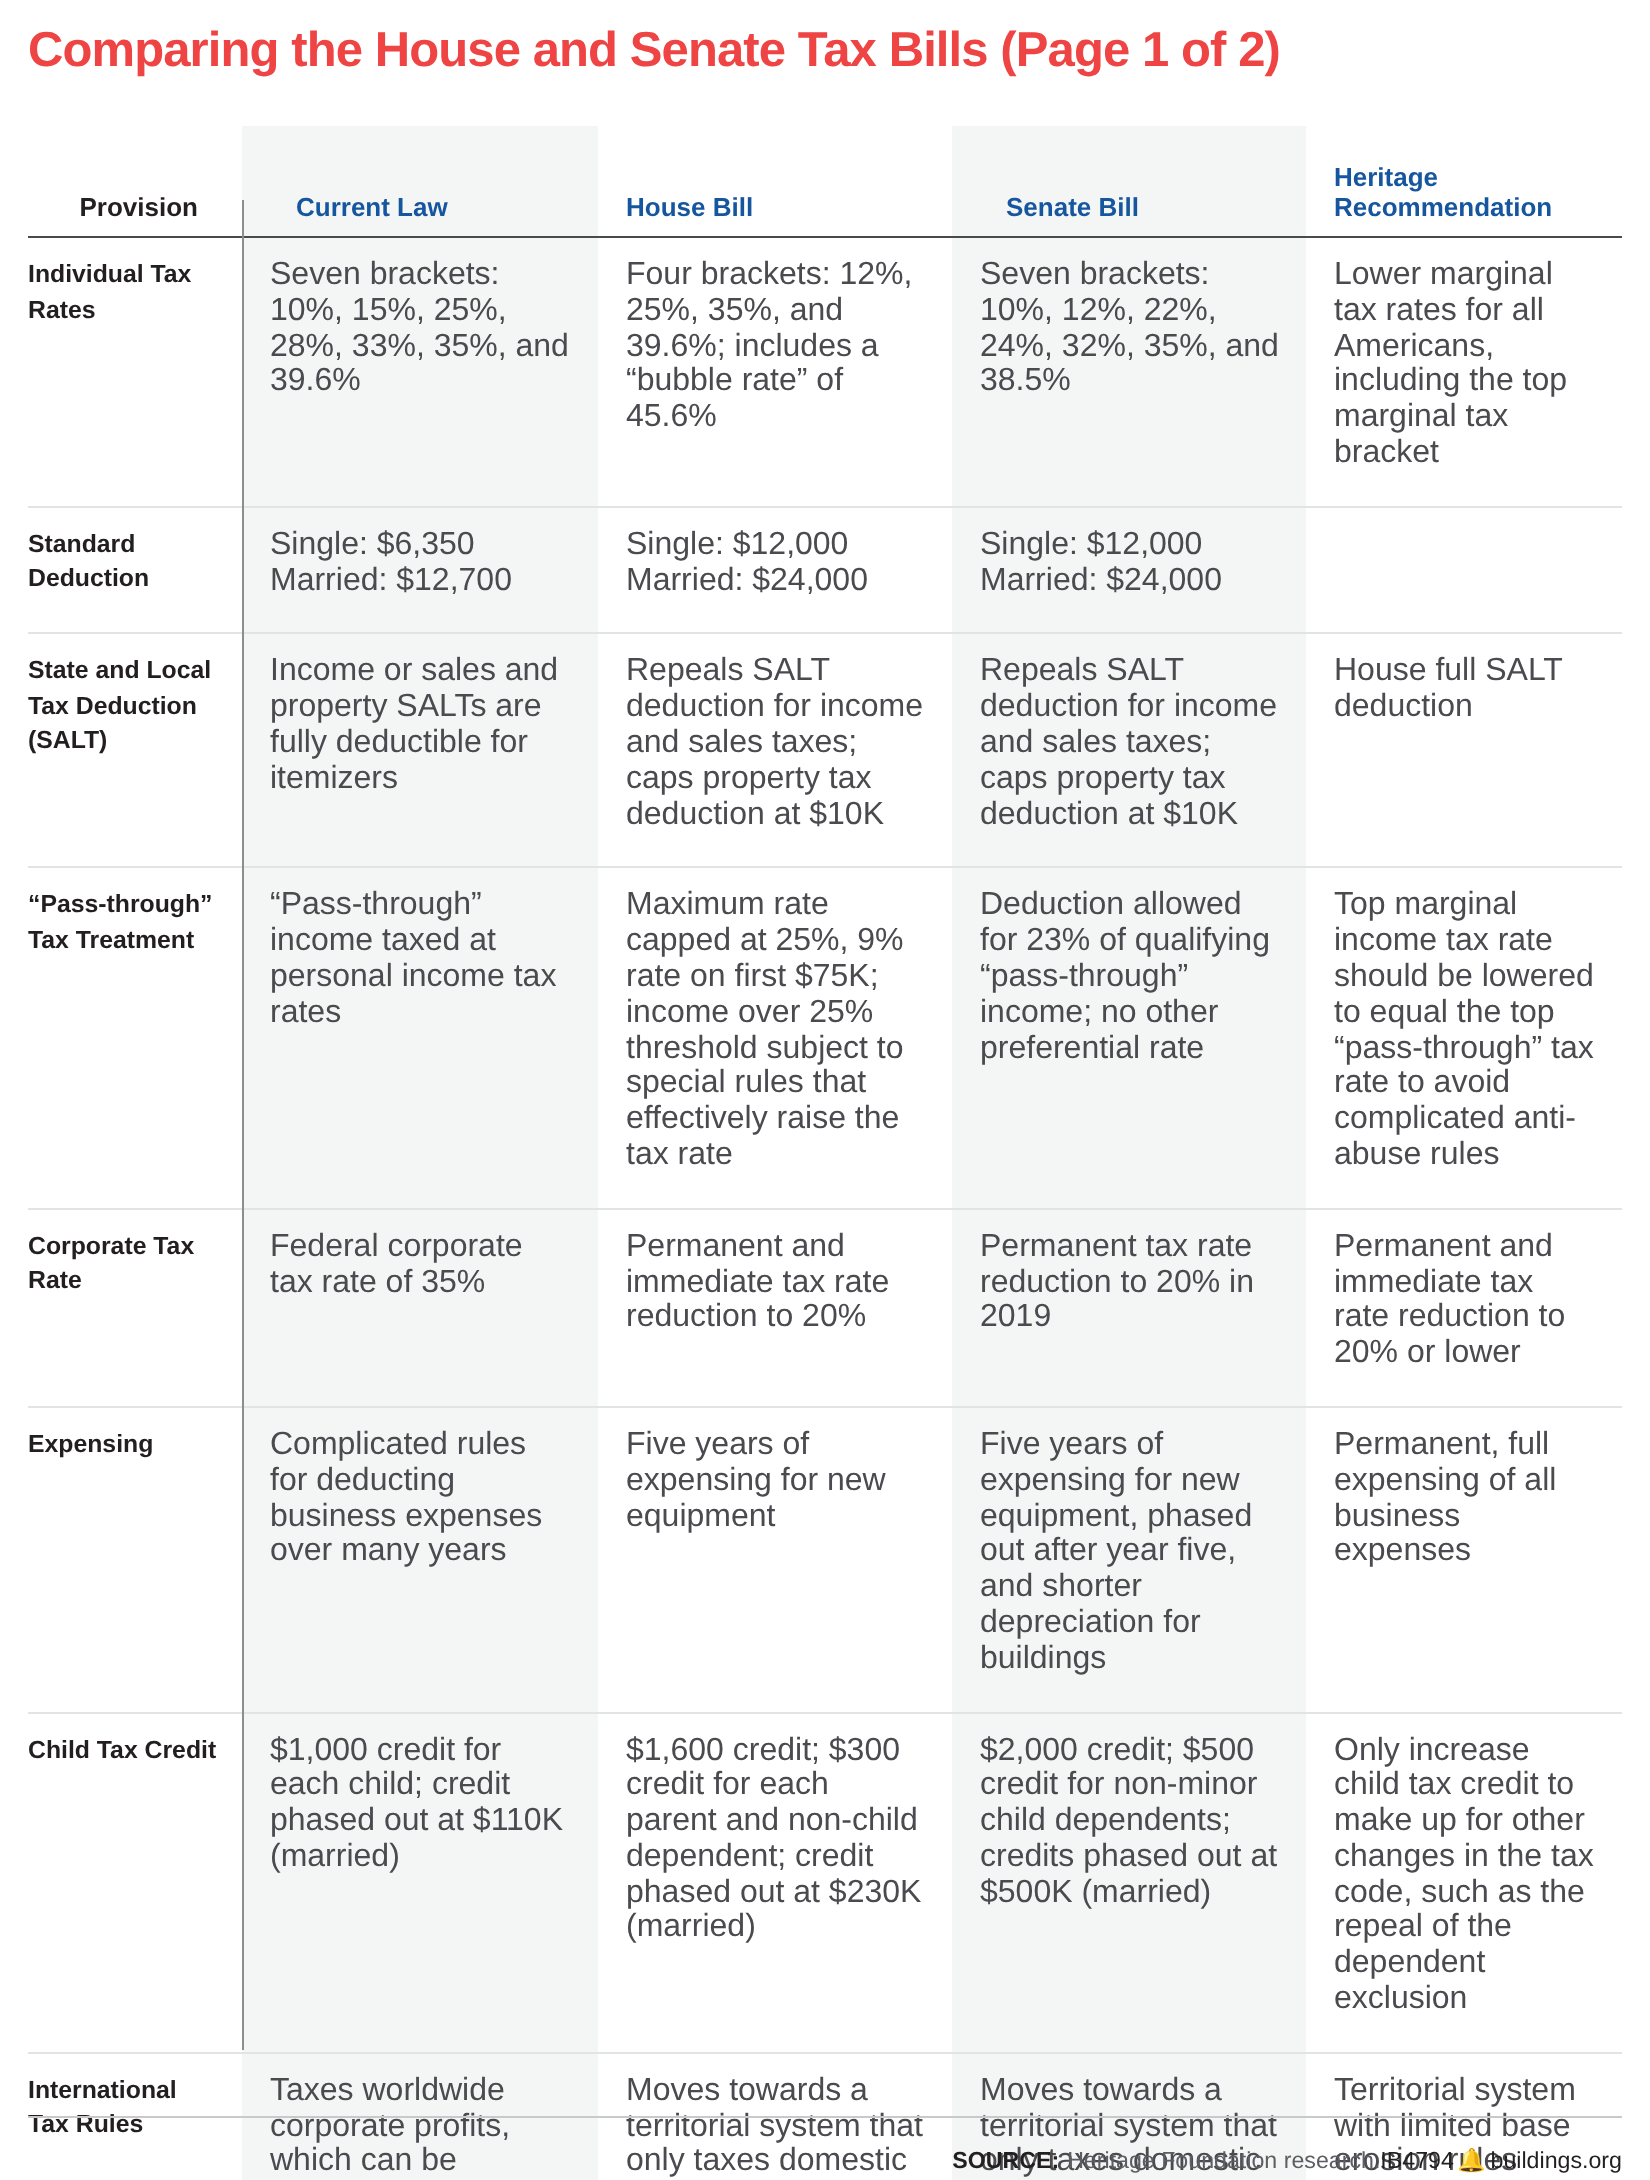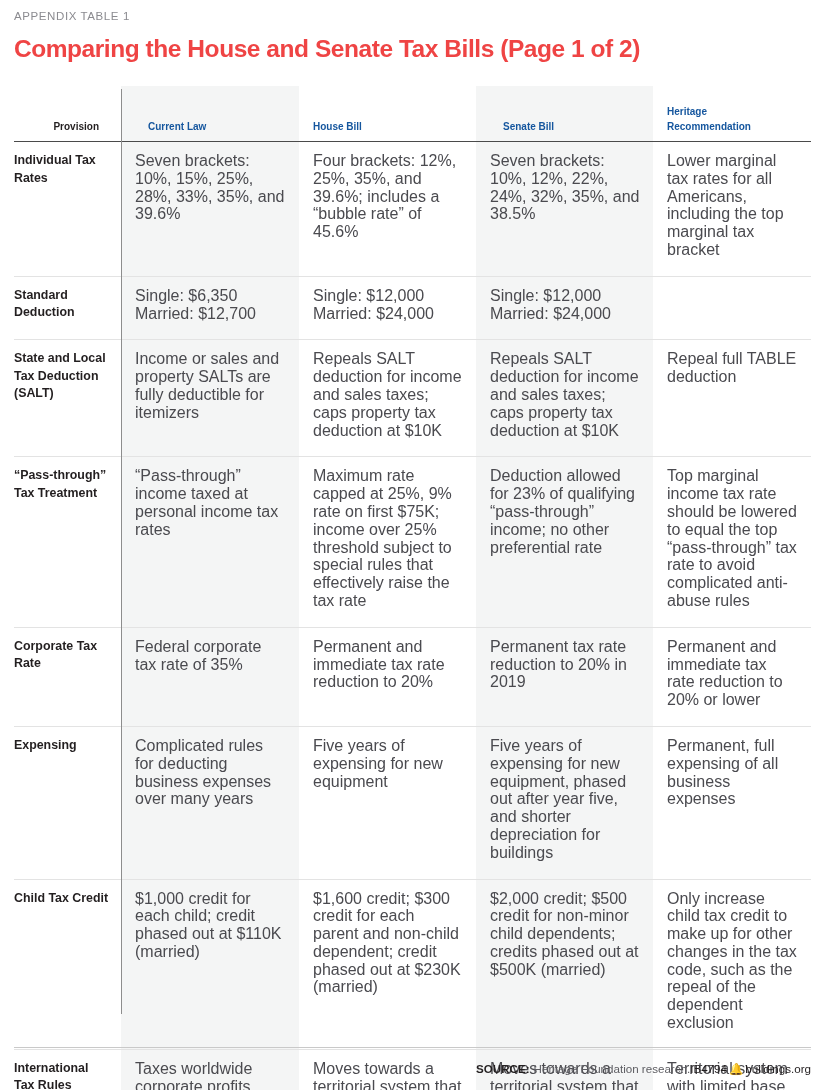--- a/index.html
+++ b/index.html
@@ -49,21 +49,21 @@
   }
   table.cmp col.c-prov  { width: 107px; }
   table.cmp col.c-curr  { width: 178px; }
   table.cmp col.c-house { width: 177px; }
   table.cmp col.c-sen   { width: 177px; }
   table.cmp col.c-her   { width: 158px; }
 
   thead th {
     vertical-align: bottom;
     text-align: left;
-    font-size: 10px;
+    font-size: 13px;
     font-weight: bold;
     color: #15569e;
     line-height: 14.5px;
     padding: 0 0 7px 0;
     height: 48px;
     border-bottom: 1.6px solid #4a4a4a;
   }
   thead th .hd { display: block; padding-right: 12px; }
 
   tbody td {
@@ -130,21 +130,20 @@
     margin-right: 4px;
   }
   .footer .right { color: #231f20; white-space: nowrap; }
   .bell { font-size: 11.5px; margin: 0 2px; }
 </style>
 </head>
 <body>
 
 <div class="page">
 
-  <div class="kicker">APPENDIX TABLE 1</div>
   <div class="title">Comparing the House and Senate Tax Bills (Page 1 of 2)</div>
 
   <div class="vrule"></div>
 
   <table class="cmp">
     <colgroup>
       <col class="c-prov">
         <col class="c-curr">
         <col class="c-house">
         <col class="c-sen">
@@ -183,21 +182,21 @@
           <td class="shade pad">Single: $6,350<br>Married: $12,700</td>
           <td class="pad">Single: $12,000<br>Married: $24,000</td>
           <td class="shade pad">Single: $12,000<br>Married: $24,000</td>
           <td class="pad"></td>
         </tr>
         <tr>
           <td class="prov">State and Local Tax Deduction (SALT)</td>
           <td class="shade pad">Income or sales and property SALTs are fully deductible for itemizers</td>
           <td class="pad">Repeals SALT deduction for income and sales taxes; caps property tax deduction at $10K</td>
           <td class="shade pad">Repeals SALT deduction for income and sales taxes; caps property tax deduction at $10K</td>
-          <td class="pad">Repeal full TABLE deduction</td>
+          <td class="pad">House full SALT deduction</td>
         </tr>
         <tr>
           <td class="prov">“Pass-through” Tax Treatment</td>
           <td class="shade pad">“Pass-through” income taxed at personal income tax rates</td>
           <td class="pad">Maximum rate capped at 25%, 9% rate on first $75K; income over 25% threshold subject to special rules that effectively raise the tax rate</td>
           <td class="shade pad">Deduction allowed for 23% of qualifying “pass-through” income; no other preferential rate</td>
           <td class="pad">Top marginal income tax rate should be lowered to equal the top “pass-through” tax rate to avoid complicated anti-abuse rules</td>
         </tr>
         <tr>
           <td class="prov">Corporate Tax Rate</td>

